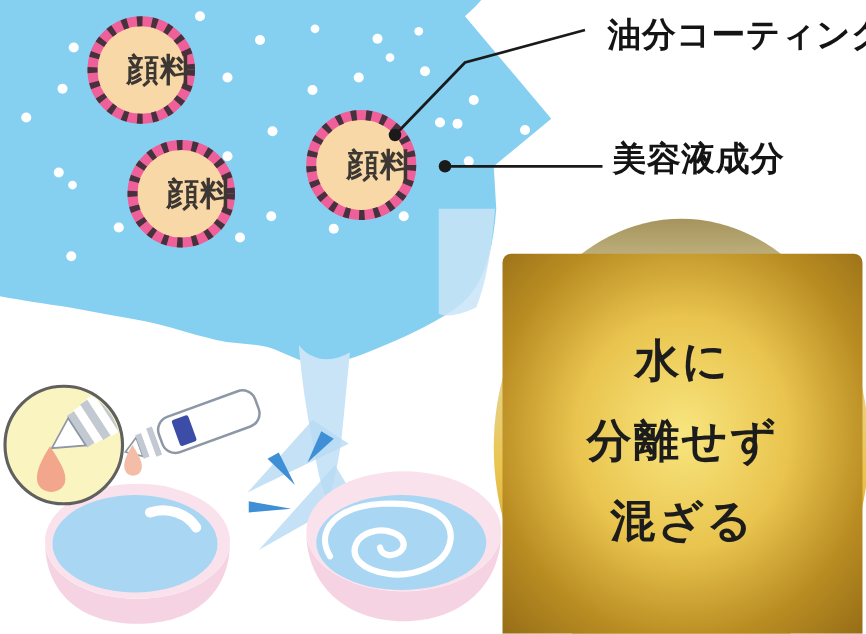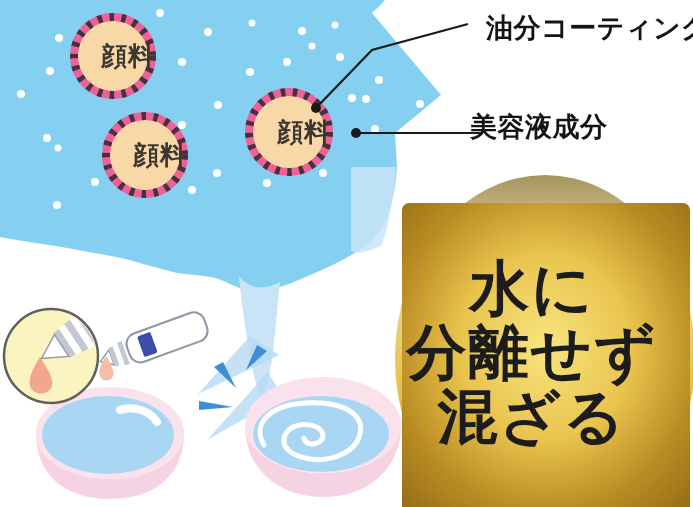--- a/index.html
+++ b/index.html
@@ -32,28 +32,28 @@
   .thread-b{fill:var(--tube_white);}
   .tube-cone{fill:var(--tube_white);stroke:var(--tube_stroke);stroke-width:1.4;}
   .drop-big{fill:var(--drop_salmon);}
   .drop-small{fill:var(--drop_pale);}
   
   .callout-label{
     position:absolute;font-weight:700;font-size:27px;line-height:30px;
     color:var(--label_black);white-space:nowrap;letter-spacing:.5px;
   }
   .label-oil{left:486px;top:13px;}
-  .label-serum{left:470px;top:112px;}
+  .label-serum{left:490px;top:112px;}
   .pigment-label{
     position:absolute;width:84px;text-align:right;font-weight:700;
     font-size:26px;line-height:30px;color:var(--pigment_text);letter-spacing:1px;
   }
   .gold-text{
-    position:absolute;left:388px;top:257px;width:288px;text-align:center;
-    font-family:"Liberation Serif",serif;font-weight:600;font-size:60px;
+    position:absolute;left:402px;top:257px;width:288px;text-align:center;
+    font-family:"Liberation Serif",serif;font-weight:600;font-size:36px;
     line-height:64px;color:var(--gold_text);white-space:pre-line;letter-spacing:2px;
   }
 </style>
 </head>
 <body>
 
 <div class="stage">
 
   <svg width="693" height="507" viewBox="0 0 693 507">
     <defs>

